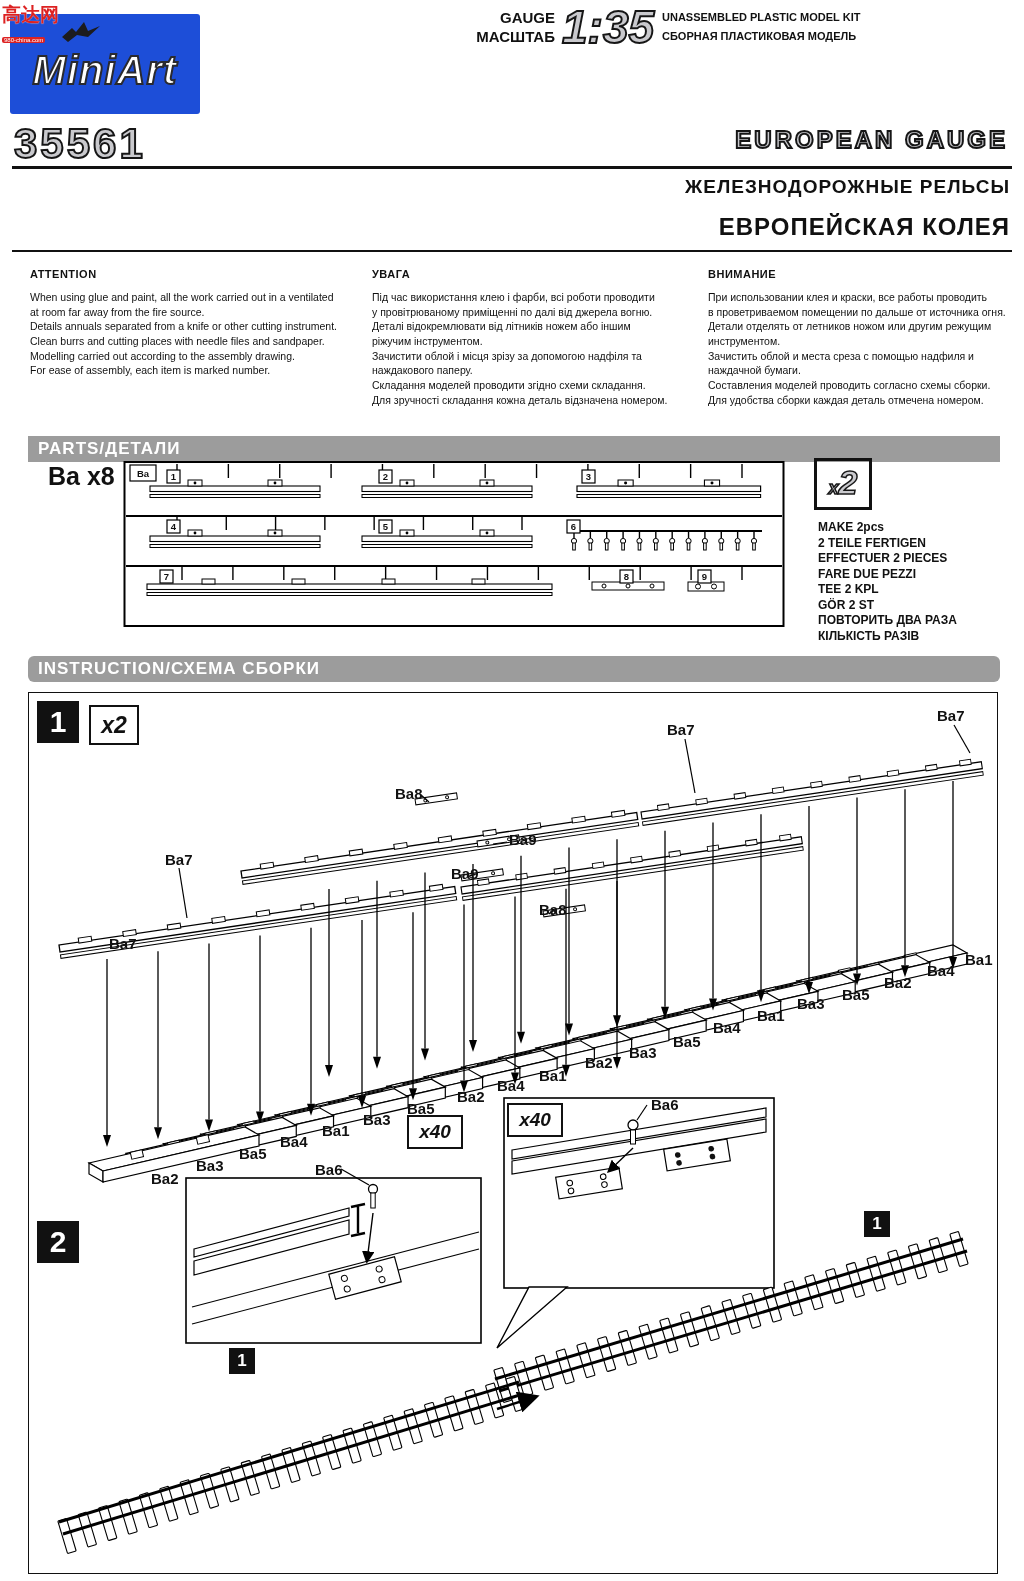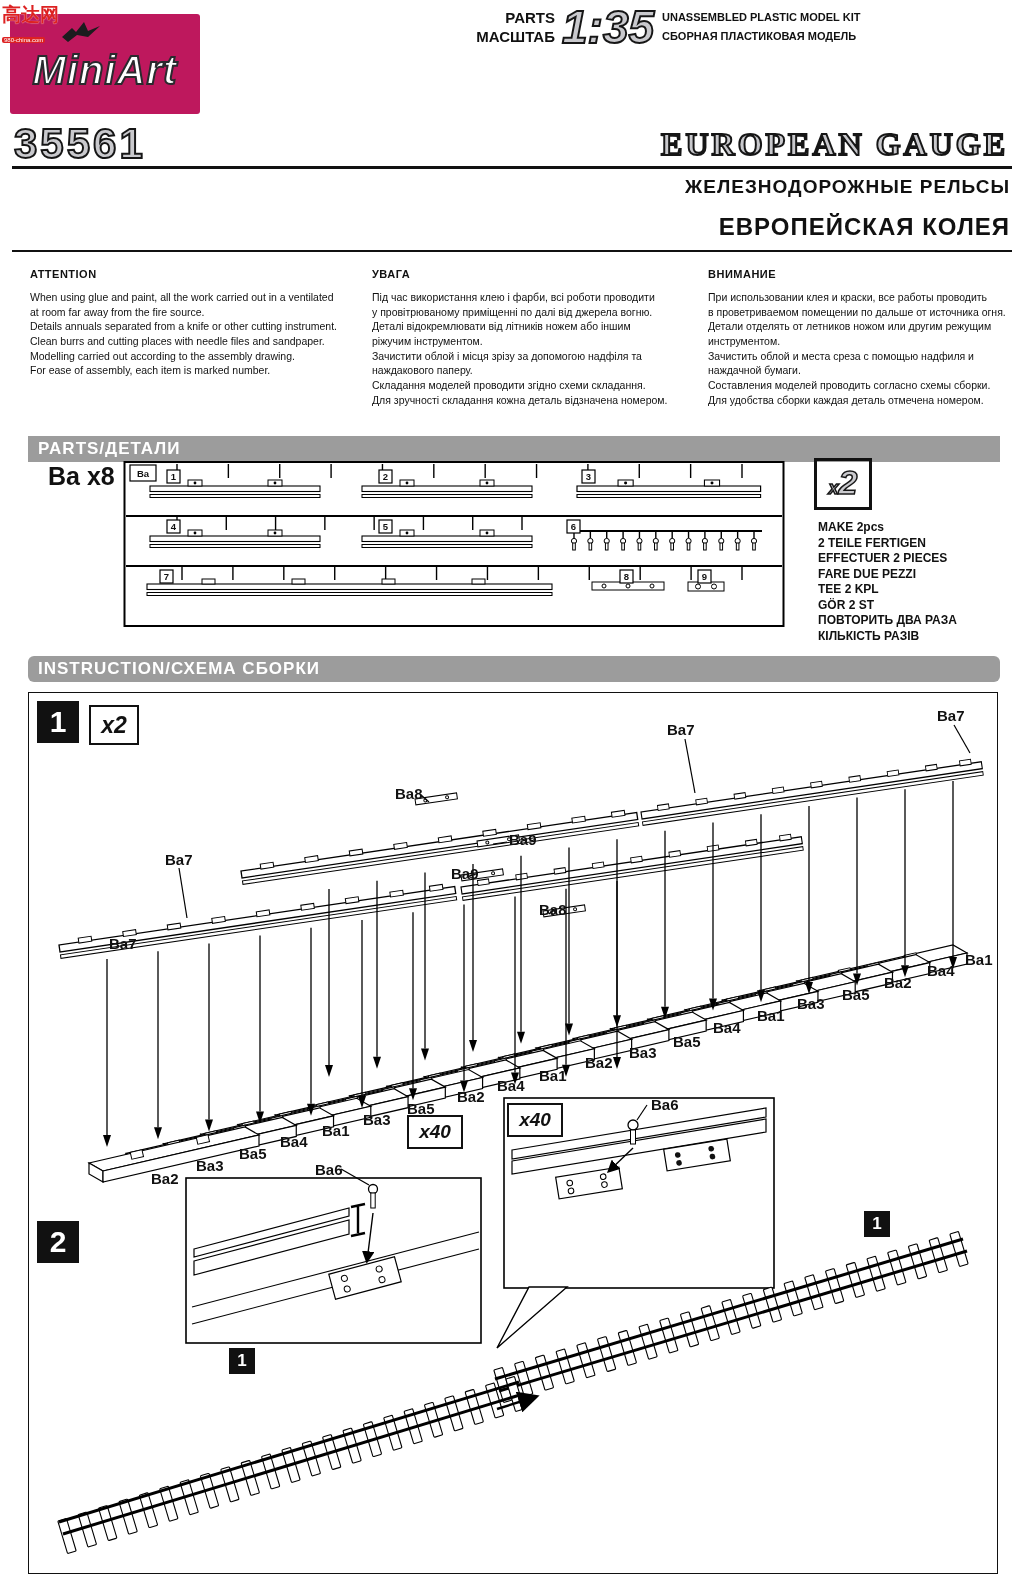--- a/index.html
+++ b/index.html
@@ -2,34 +2,34 @@
 <html><head>
 <meta charset="utf-8">
 <style>
   html,body{margin:0;padding:0;background:#ffffff;}
   .page{position:relative;width:1024px;height:1581px;background:#fff;overflow:hidden;
         font-family:"Liberation Sans",sans-serif;color:#111;}
   
   .watermark{position:absolute;left:2px;top:2px;width:70px;text-align:left;z-index:5;}
   .wm1{font-size:19px;font-weight:bold;color:#d22;text-shadow:0 0 1px #fff;}
   .wm2{font-size:6px;color:#fff;background:#d22;display:inline-block;padding:0 2px;border-radius:2px;}
-  .logo{position:absolute;left:10px;top:14px;width:190px;height:100px;background:#be185d;
+  .logo{position:absolute;left:10px;top:14px;width:190px;height:100px;background:#1d4ed8;
         border-radius:3px;}
   .logotext{position:absolute;left:0;right:0;top:34px;text-align:center;font-size:40px;
         font-weight:bold;font-style:italic;color:#fff;-webkit-text-stroke:2px #2a2a2e;letter-spacing:1px;}
   .bird{position:absolute;left:52px;top:8px;}
   .outlined{color:#c9c9cd;-webkit-text-stroke:2px #161616;font-weight:bold;}
   .kitnum{position:absolute;left:14px;top:120px;font-size:42px;letter-spacing:3px;}
   .scale-labels{position:absolute;left:440px;top:8px;width:115px;text-align:right;
         font-weight:bold;font-size:15px;line-height:19px;}
   .scale-value{position:absolute;left:562px;top:0px;font-size:46px;font-style:italic;}
   .kit-type{position:absolute;left:662px;top:8px;font-weight:bold;font-size:11px;line-height:19px;}
   .title-en{position:absolute;right:16px;top:62px;font-size:60px;letter-spacing:3px;
         -webkit-text-stroke:2.5px #161616;white-space:nowrap;}
-  .subtitle-en{position:absolute;right:16px;top:126px;font-size:32px;letter-spacing:3px;white-space:nowrap;font-family:Liberation Serif, serif;}
+  .subtitle-en{position:absolute;right:16px;top:126px;font-size:24px;letter-spacing:3px;white-space:nowrap;}
   .rule{position:absolute;left:12px;right:12px;background:#111;}
   .r1{top:166px;height:3px;}
   .r2{top:250px;height:2px;}
   .title-ru{position:absolute;right:14px;top:176px;font-size:19px;font-weight:bold;letter-spacing:1px;}
   .subtitle-ru{position:absolute;right:14px;top:213px;font-size:24px;font-weight:bold;letter-spacing:1px;}
   
   .attn{position:absolute;top:268px;}
   .attn h4{margin:0 0 10px 0;font-size:11px;letter-spacing:.5px;}
   .attn p{margin:0;font-size:10.5px;line-height:1.4;white-space:pre-line;}
   .attn.en{left:30px;width:330px;}
@@ -80,21 +80,21 @@
 
   <div class="logo">
     <svg class="bird" width="40" height="22" viewBox="0 0 40 22">
       <polygon points="0,15 10,6 14,10 22,0 26,9 38,4 26,15 15,13 6,20" fill="#1c1c1e"></polygon>
     </svg>
     <span class="logotext">MiniArt</span>
   </div>
   <div class="kitnum outlined">35561</div>
 
   <div class="scale-labels">
-    <div>PARTS</div>
+    <div>GAUGE</div>
     <div>МАСШТАБ</div>
   </div>
   <div class="scale-value outlined">1:35</div>
   <div class="kit-type">
     <div>UNASSEMBLED  PLASTIC  MODEL  KIT</div>
     <div>СБОРНАЯ  ПЛАСТИКОВАЯ  МОДЕЛЬ</div>
   </div>
 
   <div class="subtitle-en outlined">EUROPEAN GAUGE</div>
   <div class="rule r1"></div>

